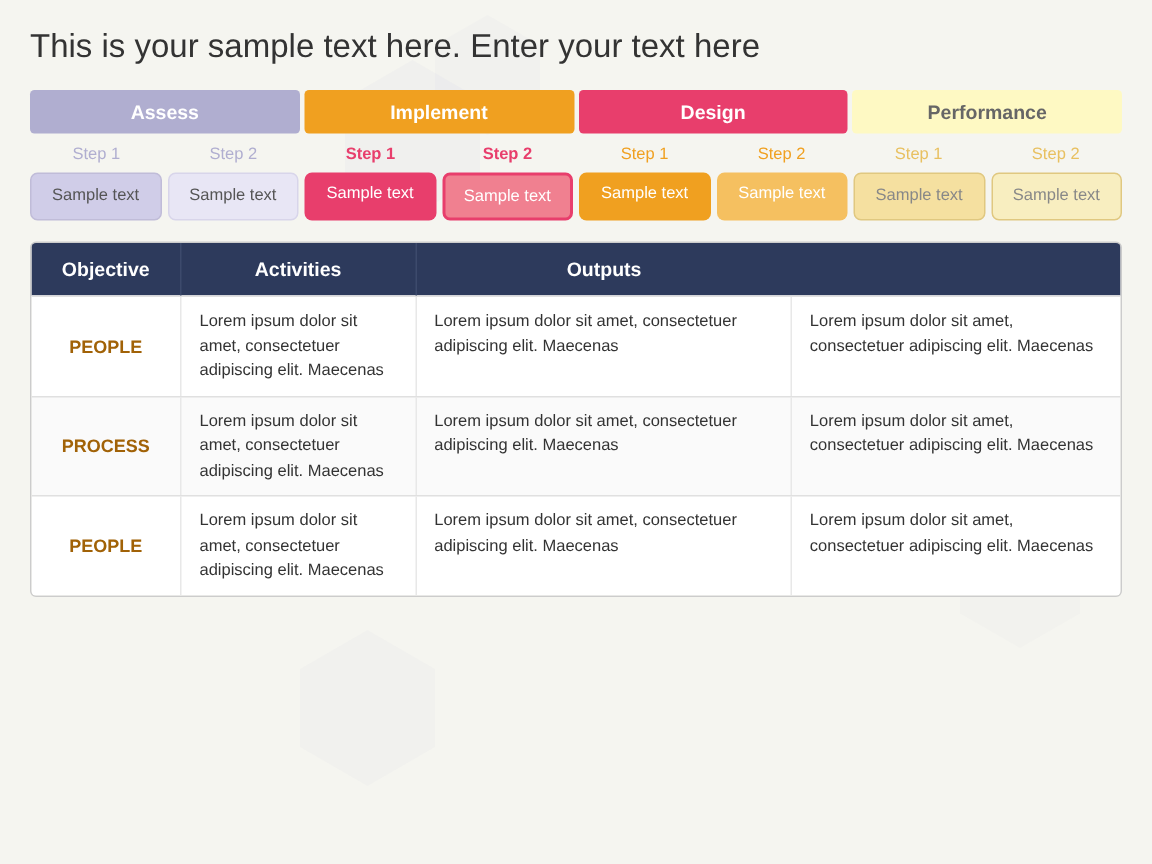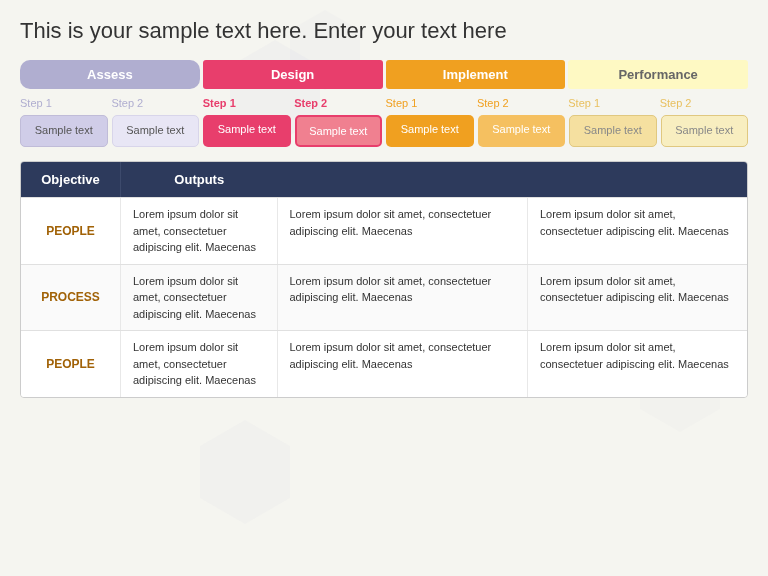--- a/index.html
+++ b/index.html
@@ -38,35 +38,36 @@
     }
 
     .phase-header {
       padding: 7px 10px;
       text-align: center;
       font-weight: 700;
       font-size: 13px;
       color: white;
       border-radius: 3px;
     }
-    .phase-header.assess { background: #b0aed0; color: #fff; border-radius: 10px; }
+    .phase-header.assess { background: #b0aed0; color: #fff; }
     .phase-header.design { background: #e83e6c; }
     .phase-header.implement { background: #f0a020; }
     .phase-header.performance { background: #fef9c3; color: #666; }
 
     
     .step-labels {
       display: grid;
       grid-template-columns: repeat(8, 1fr);
       gap: 3px;
       margin-bottom: 4px;
       margin-top: 2px;
     }
 
     .step-label {
+      text-align: center;
       font-size: 11px;
       padding: 2px 0;
     }
     .step-label.assess-color { color: #b0aed0; }
     .step-label.design-color { color: #e83e6c; font-weight: bold; }
     .step-label.implement-color { color: #f0a020; }
     .step-label.performance-color { color: #e8c060; }
 
     
     .card-row {
@@ -160,22 +161,22 @@
 <div class="hex-shape" style="top: 340px; left: 640px; width: 80px; height: 92px; opacity: 0.05;"></div>
 <div class="hex-shape" style="top: 420px; left: 200px; width: 90px; height: 104px; opacity: 0.06;"></div>
 
 <div class="container">
 
   <h1 class="title">This is your sample text here. Enter your text here</h1>
 
   <div class="phase-section">
     <div class="phase-headers">
       <div class="phase-header assess">Assess</div>
+      <div class="phase-header implement">Implement</div>
       <div class="phase-header design">Design</div>
-      <div class="phase-header implement">Implement</div>
       <div class="phase-header performance">Performance</div>
     </div>
   </div>
 
   <div class="step-labels">
     <div class="step-label assess-color">Step 1</div>
     <div class="step-label assess-color">Step 2</div>
     <div class="step-label design-color">Step 1</div>
     <div class="step-label design-color">Step 2</div>
     <div class="step-label implement-color">Step 1</div>
@@ -191,20 +192,21 @@
     <div class="card-box design-2">Sample text</div>
     <div class="card-box implement-1">Sample text</div>
     <div class="card-box implement-2">Sample text</div>
     <div class="card-box performance-1">Sample text</div>
     <div class="card-box performance-2">Sample text</div>
   </div>
 
   <div class="table-section">
     <div class="table-header">
       <div class="th">Objective</div>
+      <div class="th">Activities</div>
       <div class="th">Outputs</div>
     </div>
 
     <div class="table-row">
       <div class="td step-cell">PEOPLE</div>
       <div class="td">Lorem ipsum dolor sit amet, consectetuer adipiscing elit. Maecenas</div>
       <div class="td">Lorem ipsum dolor sit amet, consectetuer adipiscing elit. Maecenas</div>
       <div class="td">Lorem ipsum dolor sit amet, consectetuer adipiscing elit. Maecenas</div>
     </div>
 

